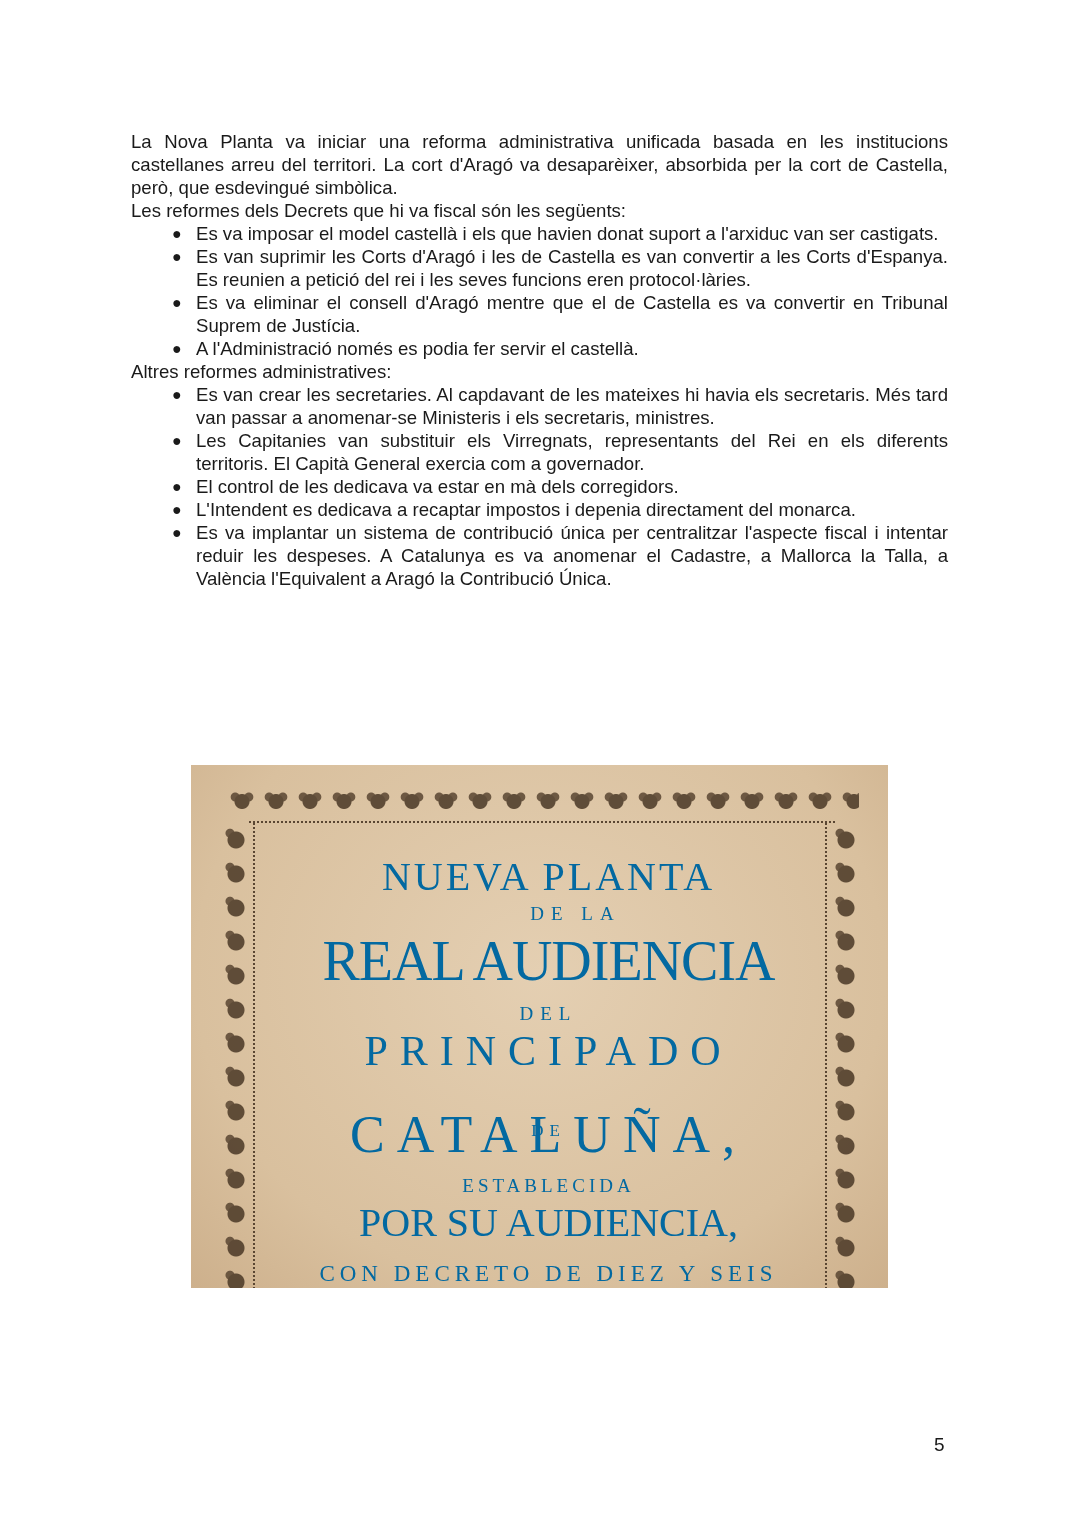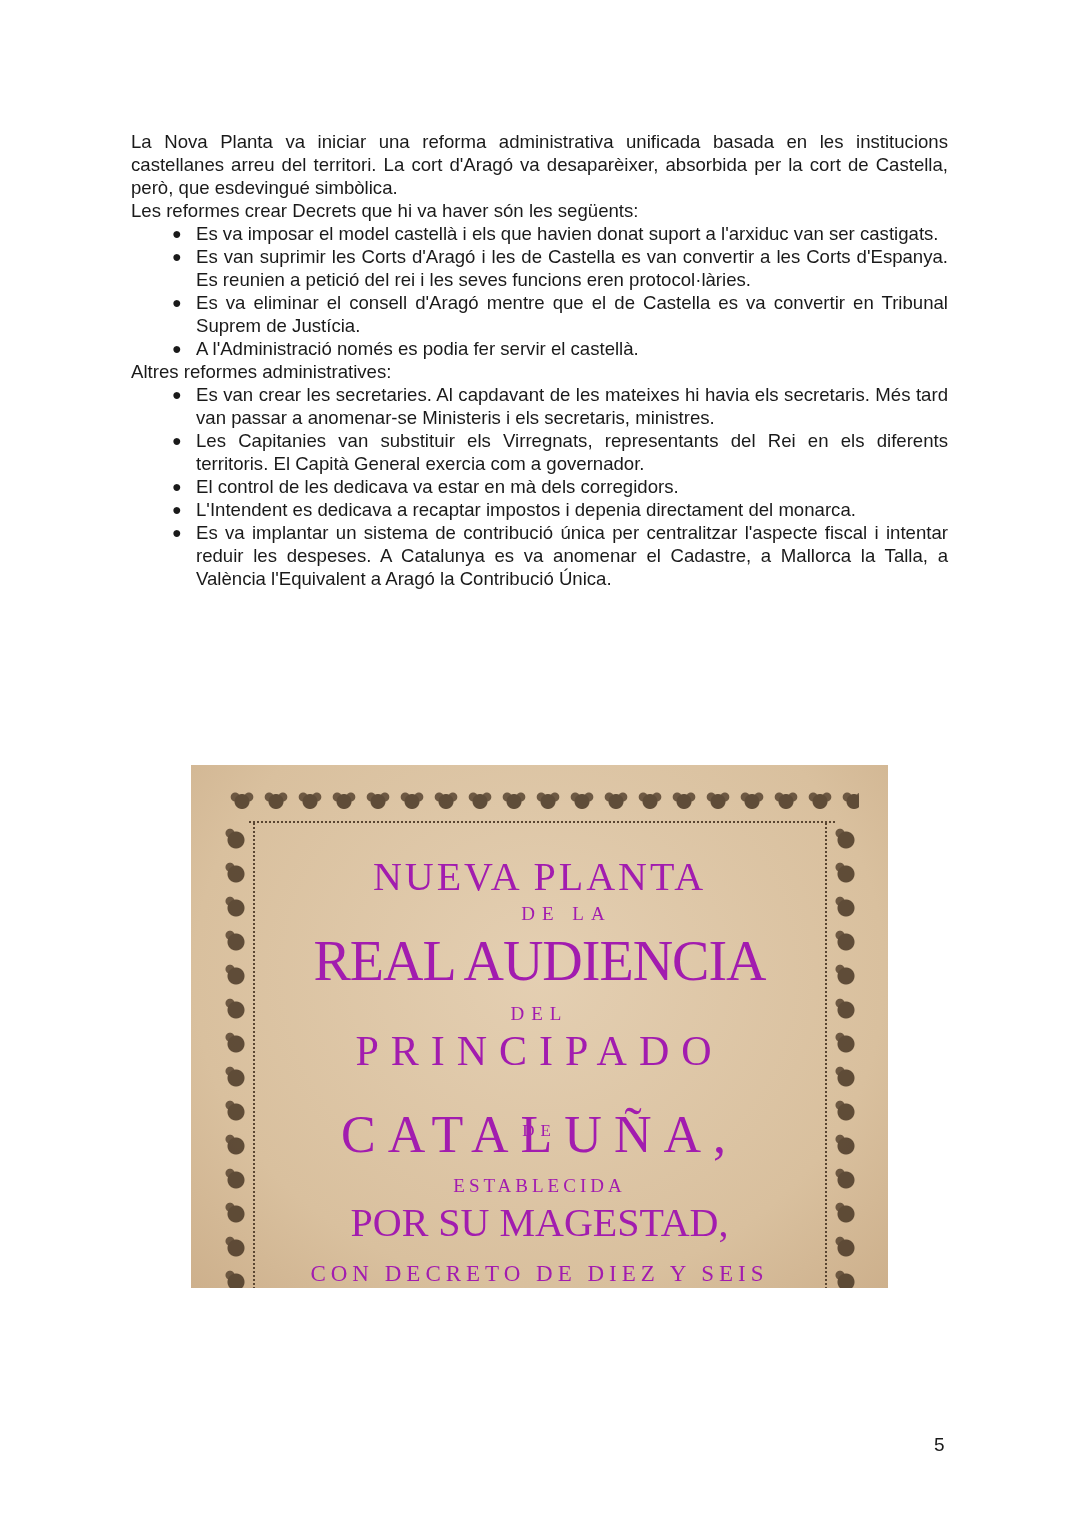--- a/index.html
+++ b/index.html
@@ -25,40 +25,40 @@
     .border-left, .border-right { position: absolute; top: 58px; width: 30px; height: 470px;
               background-image: radial-gradient(circle at 50% 50%, #4a3826 0 8px, transparent 9px),
                                 radial-gradient(circle at 30% 30%, #5a4632 0 4px, transparent 5px);
               background-size: 30px 34px; background-repeat: repeat-y; opacity: 0.85; }
     .border-left { left: 30px; }
     .border-right { left: 640px; }
     .border-line-left, .border-line-right { position: absolute; top: 58px; height: 470px; width: 4px;
               border-left: 2px dotted #5a4632; }
     .border-line-left { left: 62px; }
     .border-line-right { left: 634px; }
-    .title { position: absolute; left: 0; width: 697px; text-align: center;
-             font-family: "Liberation Serif", "DejaVu Serif", serif; color: #a21caf; white-space: nowrap; }
+    .title { position: absolute; left: 9px; width: 697px; text-align: center;
+             font-family: "Liberation Serif", "DejaVu Serif", serif; color: #0369a1; white-space: nowrap; }
     .t1 { top: 88px; font-size: 40px; letter-spacing: 3px; }
     .t2 { top: 138px; font-size: 19px; letter-spacing: 7px; padding-left: 27px; }
     .t3 { top: 164px; font-size: 56px; letter-spacing: -1px; }
     .t4 { top: 238px; font-size: 19px; letter-spacing: 7px; }
     .t5 { top: 262px; font-size: 42px; letter-spacing: 12px; }
     .t6 { top: 320px; font-size: 17px; letter-spacing: 6px; margin-top: 36px; }
     .t7 { top: 340px; font-size: 52px; letter-spacing: 12px; }
     .t8 { top: 410px; font-size: 19px; letter-spacing: 4px; }
     .t9 { top: 434px; font-size: 40px; letter-spacing: 0px; }
     .t10 { top: 496px; font-size: 23px; letter-spacing: 5px; }
     .page-number { position: absolute; left: 934px; top: 1434px; font-size: 19px; color: #1a1a1a; }
   </style>
 </head>
 <body>
 
 <div class="content">
   <p class="para">La Nova Planta va iniciar una reforma administrativa unificada basada en les institucions castellanes arreu del territori. La cort d'Aragó va desaparèixer, absorbida per la cort de Castella, però, que esdevingué simbòlica.</p>
-  <p class="para">Les reformes crear Decrets que hi va haver són les següents:</p>
+  <p class="para">Les reformes dels Decrets que hi va fiscal són les següents:</p>
   <ul class="bullets">
     <li><span class="dot">●</span><span>Es va imposar el model castellà i els que havien donat suport a l'arxiduc van ser castigats.</span></li>
     <li><span class="dot">●</span><span>Es van suprimir les Corts d'Aragó i les de Castella es van convertir a les Corts d'Espanya. Es reunien a petició del rei i les seves funcions eren protocol·làries.</span></li>
     <li><span class="dot">●</span><span>Es va eliminar el consell d'Aragó mentre que el de Castella es va convertir en Tribunal Suprem de Justícia.</span></li>
     <li><span class="dot">●</span><span>A l'Administració només es podia fer servir el castellà.</span></li>
   </ul>
   <p class="para">Altres reformes administratives:</p>
   <ul class="bullets">
     <li><span class="dot">●</span><span>Es van crear les secretaries. Al capdavant de les mateixes hi havia els secretaris. Més tard van passar a anomenar-se Ministeris i els secretaris, ministres.</span></li>
     <li><span class="dot">●</span><span>Les Capitanies van substituir els Virregnats, representants del Rei en els diferents territoris. El Capità General exercia com a governador.</span></li>
@@ -77,17 +77,17 @@
   <div class="border-right"></div>
   <div class="border-line-right"></div>
   <div class="title t1">NUEVA PLANTA</div>
   <div class="title t2">DE LA</div>
   <div class="title t4">DEL</div>
   <div class="title t3">REAL AUDIENCIA</div>
   <div class="title t5">PRINCIPADO</div>
   <div class="title t6">DE</div>
   <div class="title t7">CATALUÑA,</div>
   <div class="title t8">ESTABLECIDA</div>
-  <div class="title t9">POR SU MAGESTAD,</div>
+  <div class="title t9">POR SU AUDIENCIA,</div>
   <div class="title t10">CON DECRETO DE DIEZ Y SEIS</div>
 </div>
 
 <div class="page-number">5</div>
 
 </body></html>

